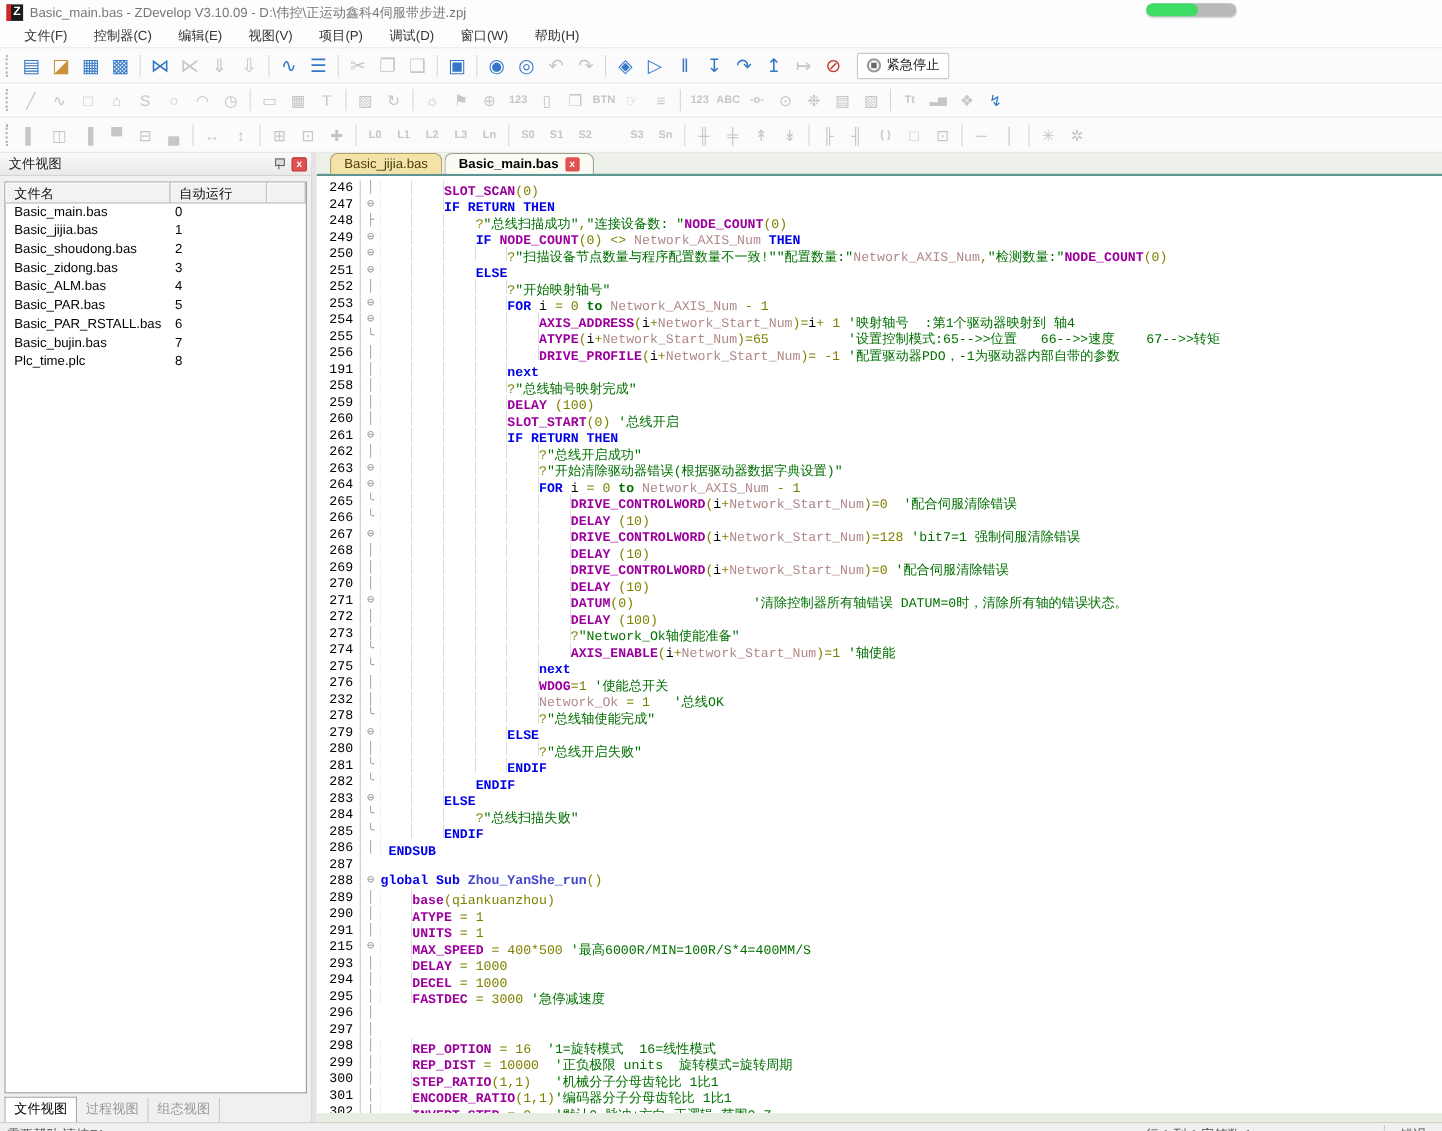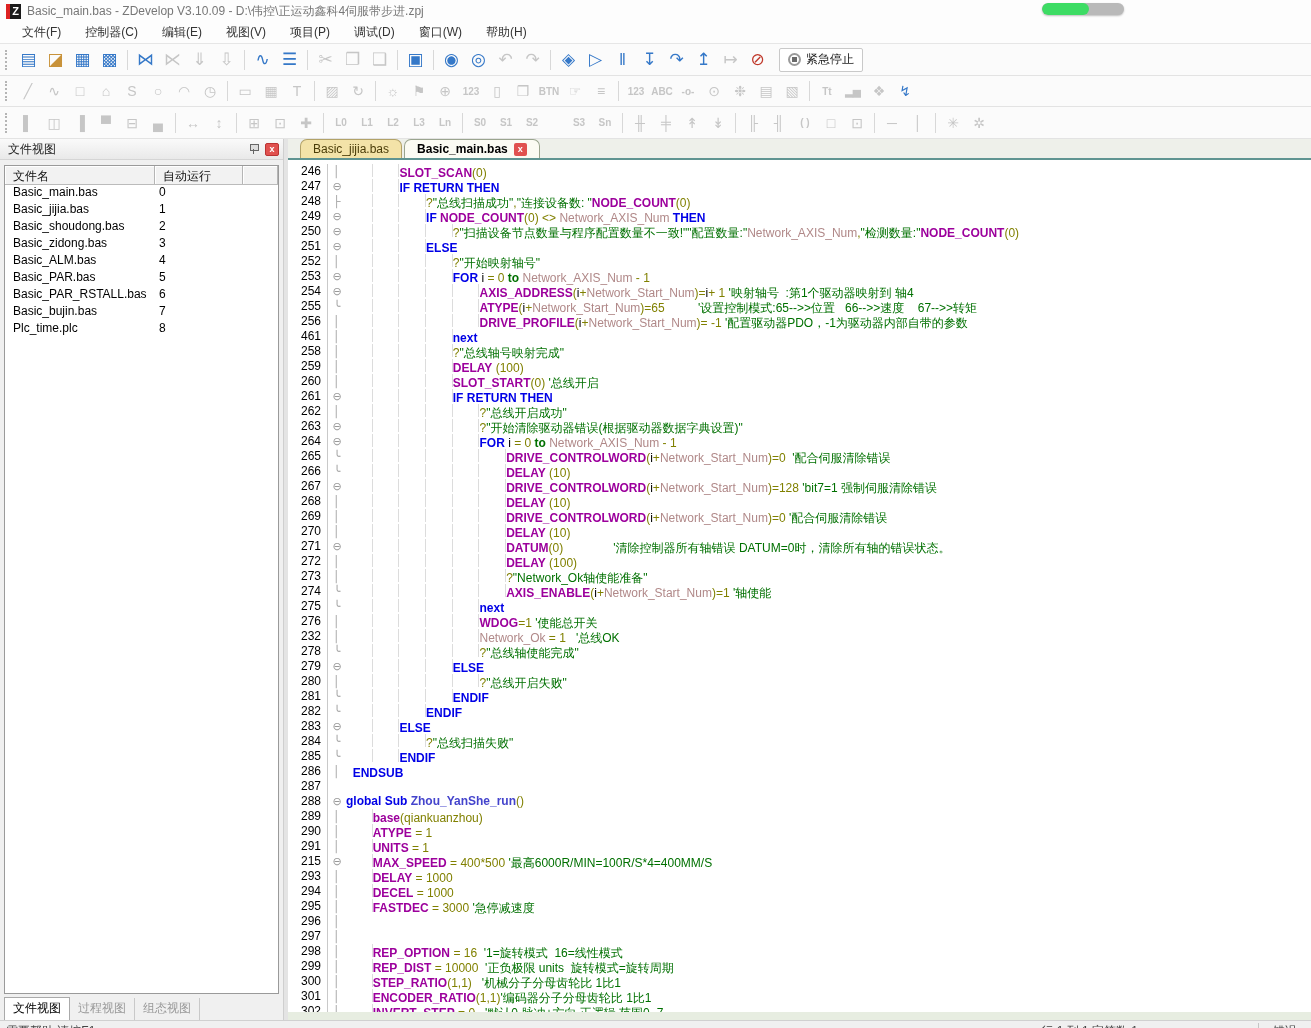--- a/index.html
+++ b/index.html
@@ -74,21 +74,21 @@
   .tabbar { height:21px; background:#eef0ea; display:flex; align-items:flex-end; padding-left:12px;
             border-bottom:2px solid #5f9491; }
   .etab { display:inline-flex; align-items:center; gap:6px; height:19px; padding:0 12px;
           border:1px solid #b2a268; border-bottom:none; border-radius:7px 7px 0 0;
           background:#f3e3a8; font-size:12px; color:#4a3c08; margin-right:2px; }
   .etab.active { background:#fbfbf3; color:#000; font-weight:bold; border-color:#9aa48e; }
   .tclose { width:13px; height:13px; background:#e0514f; border-radius:2px; color:#fff;
             font:bold 9px/13px "Liberation Sans",sans-serif; text-align:center; }
   .codewrap { position:absolute; left:0; top:23px; right:0; bottom:8px; background:#fff; overflow:hidden; padding-top:2px; }
   .cl { display:flex; height:15px; line-height:15px; white-space:pre;
-        font-family:Liberation Sans, sans-serif; font-size:12px; }
+        font-family:Liberation Mono, monospace; font-size:12px; }
   .lnum { width:40px; flex:none; text-align:right; padding-right:6px; color:#000;
           border-right:1px solid #c9c9c9; }
   .fold { width:18px; flex:none; text-align:center; color:#999; font-size:11px; }
   .cl pre { font:inherit; }
   .ind { display:inline-block; height:13px;
          background:repeating-linear-gradient(to right,transparent 0,transparent calc(4ch - 1px),#dcdcdc calc(4ch - 1px),#dcdcdc 4ch); }
   .k  { color:#0000e6; font-weight:bold; }
   .kg { color:#007000; font-weight:bold; }
   .f  { color:#9c009c; font-weight:bold; }
   .fn { color:#4444cc; font-weight:bold; }
@@ -338,21 +338,21 @@
         <div class="cl"><span class="lnum">247</span><span class="fold">⊖</span><pre><span class="ind" style="width: 8ch;"></span><span class="k">IF RETURN THEN</span></pre></div>
         <div class="cl"><span class="lnum">248</span><span class="fold">├</span><pre><span class="ind" style="width: 12ch;"></span><span class="n">?</span><span class="s">"总线扫描成功"</span><span class="n">,</span><span class="s">"连接设备数: "</span><span class="f">NODE_COUNT</span><span class="n">(0)</span></pre></div>
         <div class="cl"><span class="lnum">249</span><span class="fold">⊖</span><pre><span class="ind" style="width: 12ch;"></span><span class="k">IF </span><span class="f">NODE_COUNT</span><span class="n">(0) &lt;&gt; </span><span class="v">Network_AXIS_Num</span><span class="k"> THEN</span></pre></div>
         <div class="cl"><span class="lnum">250</span><span class="fold">⊖</span><pre><span class="ind" style="width: 16ch;"></span><span class="n">?</span><span class="s">"扫描设备节点数量与程序配置数量不一致!""配置数量:"</span><span class="v">Network_AXIS_Num</span><span class="n">,</span><span class="s">"检测数量:"</span><span class="f">NODE_COUNT</span><span class="n">(0)</span></pre></div>
         <div class="cl"><span class="lnum">251</span><span class="fold">⊖</span><pre><span class="ind" style="width: 12ch;"></span><span class="k">ELSE</span></pre></div>
         <div class="cl"><span class="lnum">252</span><span class="fold">│</span><pre><span class="ind" style="width: 16ch;"></span><span class="n">?</span><span class="s">"开始映射轴号"</span></pre></div>
         <div class="cl"><span class="lnum">253</span><span class="fold">⊖</span><pre><span class="ind" style="width: 16ch;"></span><span class="k">FOR</span><span class="t"> i </span><span class="n">= 0 </span><span class="kg">to</span><span class="v"> Network_AXIS_Num</span><span class="n"> - 1</span></pre></div>
         <div class="cl"><span class="lnum">254</span><span class="fold">⊖</span><pre><span class="ind" style="width: 20ch;"></span><span class="f">AXIS_ADDRESS</span><span class="n">(</span><span class="t">i</span><span class="n">+</span><span class="v">Network_Start_Num</span><span class="n">)=</span><span class="t">i</span><span class="n">+ 1 </span><span class="c">'映射轴号  :第1个驱动器映射到 轴4</span></pre></div>
         <div class="cl"><span class="lnum">255</span><span class="fold">╰</span><pre><span class="ind" style="width: 20ch;"></span><span class="f">ATYPE</span><span class="n">(</span><span class="t">i</span><span class="n">+</span><span class="v">Network_Start_Num</span><span class="n">)=65</span><span class="t">          </span><span class="c">'设置控制模式:65--&gt;&gt;位置   66--&gt;&gt;速度    67--&gt;&gt;转矩</span></pre></div>
         <div class="cl"><span class="lnum">256</span><span class="fold">│</span><pre><span class="ind" style="width: 20ch;"></span><span class="f">DRIVE_PROFILE</span><span class="n">(</span><span class="t">i</span><span class="n">+</span><span class="v">Network_Start_Num</span><span class="n">)= -1 </span><span class="c">'配置驱动器PDO，-1为驱动器内部自带的参数</span></pre></div>
-        <div class="cl"><span class="lnum">461</span><span class="fold">│</span><pre><span class="ind" style="width: 16ch;"></span><span class="k">next</span></pre></div>
+        <div class="cl"><span class="lnum">191</span><span class="fold">│</span><pre><span class="ind" style="width: 16ch;"></span><span class="k">next</span></pre></div>
         <div class="cl"><span class="lnum">258</span><span class="fold">│</span><pre><span class="ind" style="width: 16ch;"></span><span class="n">?</span><span class="s">"总线轴号映射完成"</span></pre></div>
         <div class="cl"><span class="lnum">259</span><span class="fold">│</span><pre><span class="ind" style="width: 16ch;"></span><span class="f">DELAY</span><span class="n"> (100)</span></pre></div>
         <div class="cl"><span class="lnum">260</span><span class="fold">│</span><pre><span class="ind" style="width: 16ch;"></span><span class="f">SLOT_START</span><span class="n">(0) </span><span class="c">'总线开启</span></pre></div>
         <div class="cl"><span class="lnum">261</span><span class="fold">⊖</span><pre><span class="ind" style="width: 16ch;"></span><span class="k">IF RETURN THEN</span></pre></div>
         <div class="cl"><span class="lnum">262</span><span class="fold">│</span><pre><span class="ind" style="width: 20ch;"></span><span class="n">?</span><span class="s">"总线开启成功"</span></pre></div>
         <div class="cl"><span class="lnum">263</span><span class="fold">⊖</span><pre><span class="ind" style="width: 20ch;"></span><span class="n">?</span><span class="s">"开始清除驱动器错误(根据驱动器数据字典设置)"</span></pre></div>
         <div class="cl"><span class="lnum">264</span><span class="fold">⊖</span><pre><span class="ind" style="width: 20ch;"></span><span class="k">FOR</span><span class="t"> i </span><span class="n">= 0 </span><span class="kg">to</span><span class="v"> Network_AXIS_Num</span><span class="n"> - 1</span></pre></div>
         <div class="cl"><span class="lnum">265</span><span class="fold">╰</span><pre><span class="ind" style="width: 24ch;"></span><span class="f">DRIVE_CONTROLWORD</span><span class="n">(</span><span class="t">i</span><span class="n">+</span><span class="v">Network_Start_Num</span><span class="n">)=0  </span><span class="c">'配合伺服清除错误</span></pre></div>
         <div class="cl"><span class="lnum">266</span><span class="fold">╰</span><pre><span class="ind" style="width: 24ch;"></span><span class="f">DELAY</span><span class="n"> (10)</span></pre></div>
         <div class="cl"><span class="lnum">267</span><span class="fold">⊖</span><pre><span class="ind" style="width: 24ch;"></span><span class="f">DRIVE_CONTROLWORD</span><span class="n">(</span><span class="t">i</span><span class="n">+</span><span class="v">Network_Start_Num</span><span class="n">)=128 </span><span class="c">'bit7=1 强制伺服清除错误</span></pre></div>

